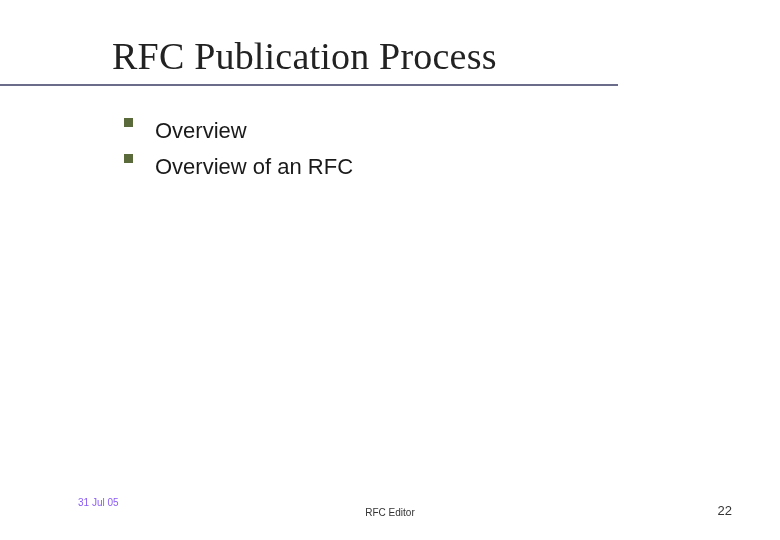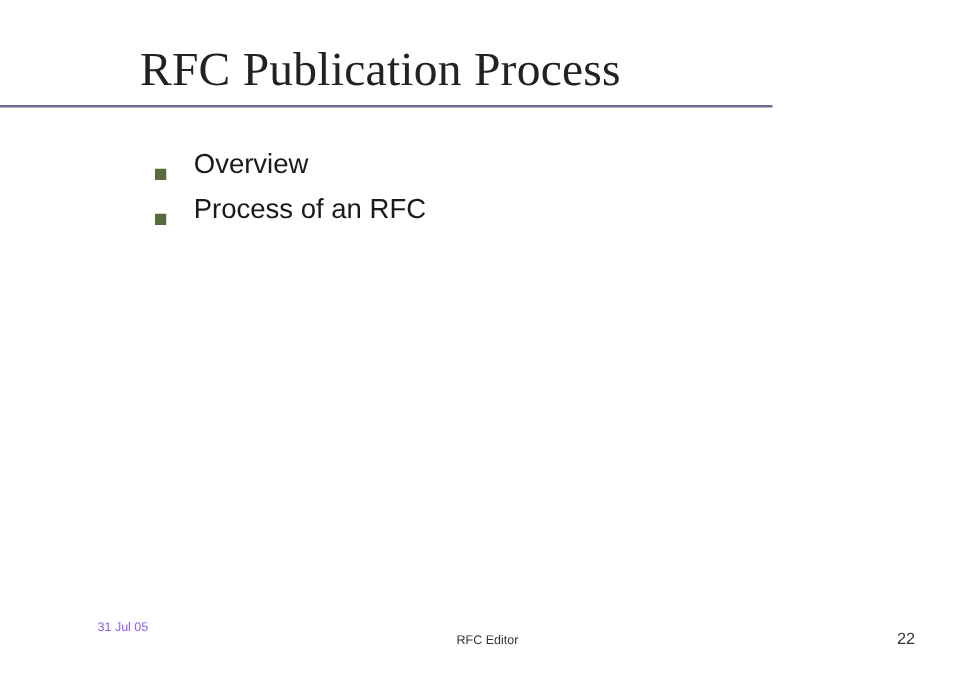--- a/index.html
+++ b/index.html
@@ -36,21 +36,21 @@
     height: 2px;
     background: #6b6b8a;
   }
   .bullets {
     position: absolute;
     left: 124px;
     top: 118px;
   }
   .bullet-row {
     display: flex;
-    align-items: flex-end;
+    align-items: flex-start;
     margin-bottom: 10px;
   }
   .bullet-box {
     width: 9px;
     height: 9px;
     background: #5a6a3a;
     margin-right: 22px;
     flex: none;
   }
   .bullet-text {
@@ -90,21 +90,21 @@
   <div class="title">RFC Publication Process</div>
   <div class="title-underline"></div>
 
   <div class="bullets">
     <div class="bullet-row">
       <span class="bullet-box"></span>
       <span class="bullet-text">Overview</span>
     </div>
     <div class="bullet-row">
       <span class="bullet-box"></span>
-      <span class="bullet-text">Process of an RFC</span>
+      <span class="bullet-text">Overview of an RFC</span>
     </div>
   </div>
 
   <div class="footer-date">31 Jul 05</div>
   <div class="footer-center">RFC Editor</div>
   <div class="footer-page">22</div>
 
 </div>
 
 </body></html>

